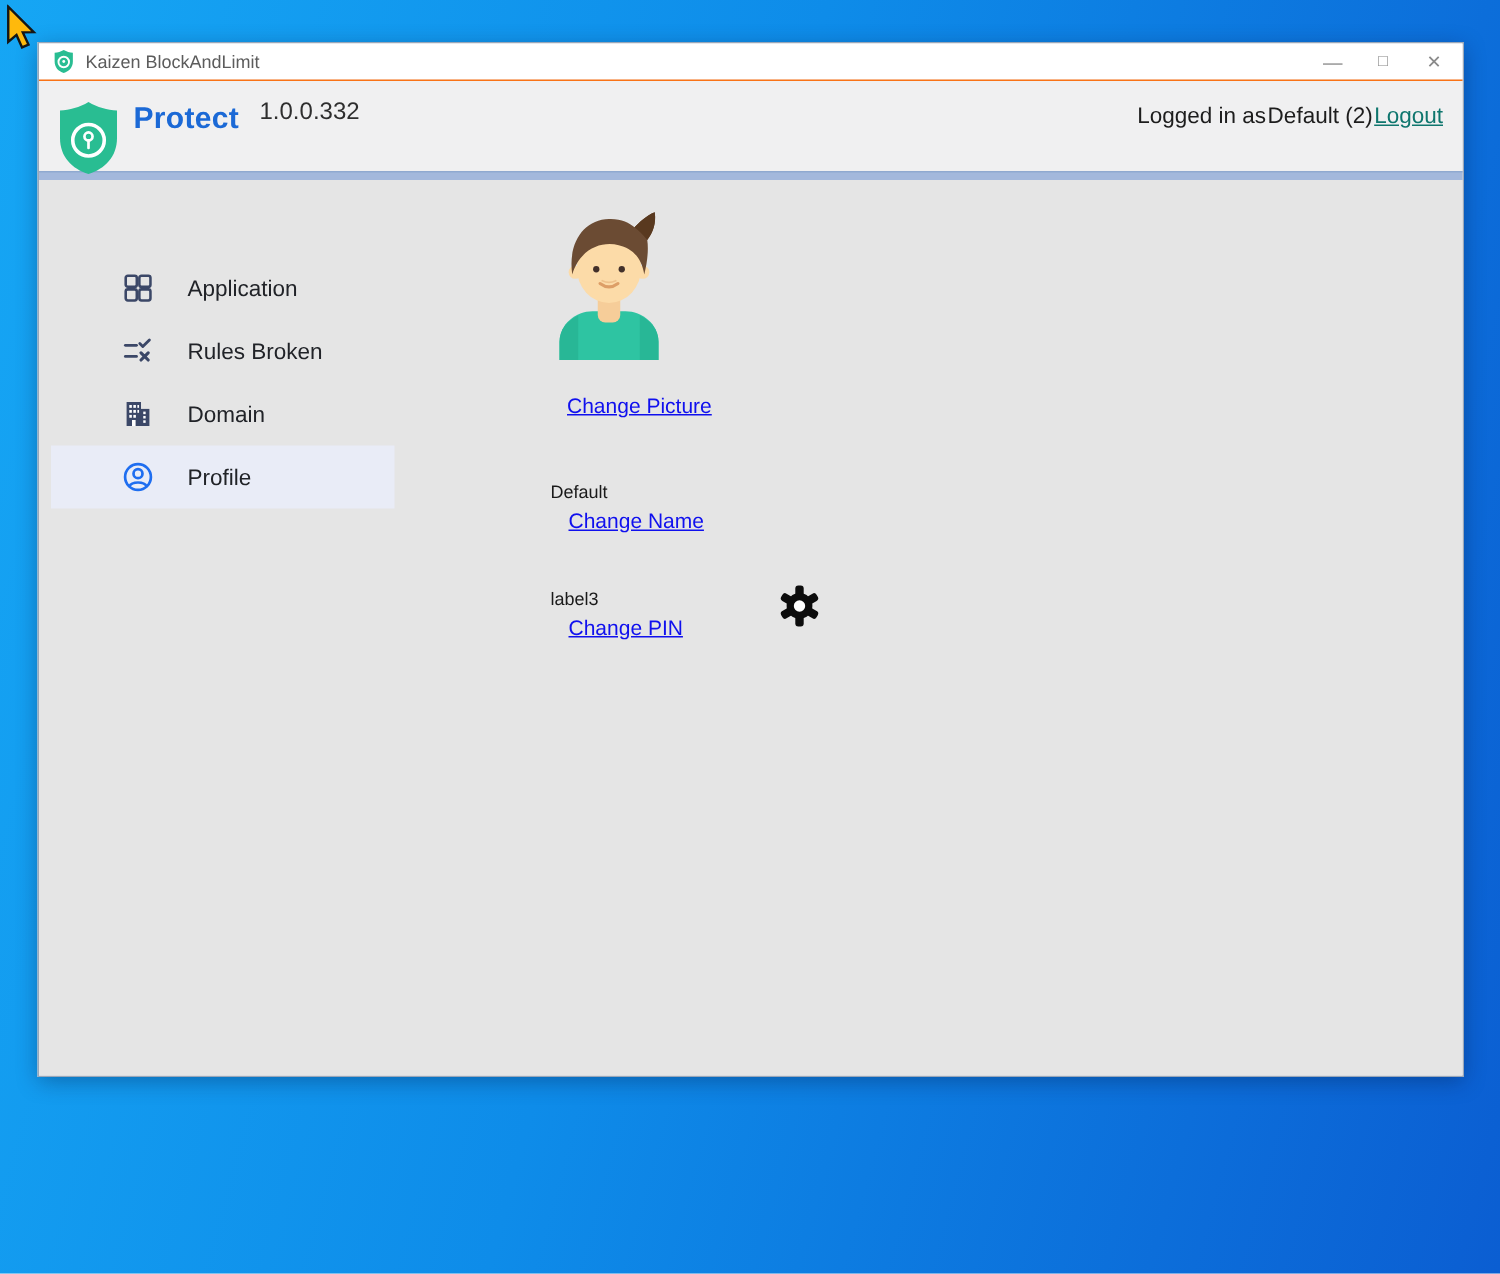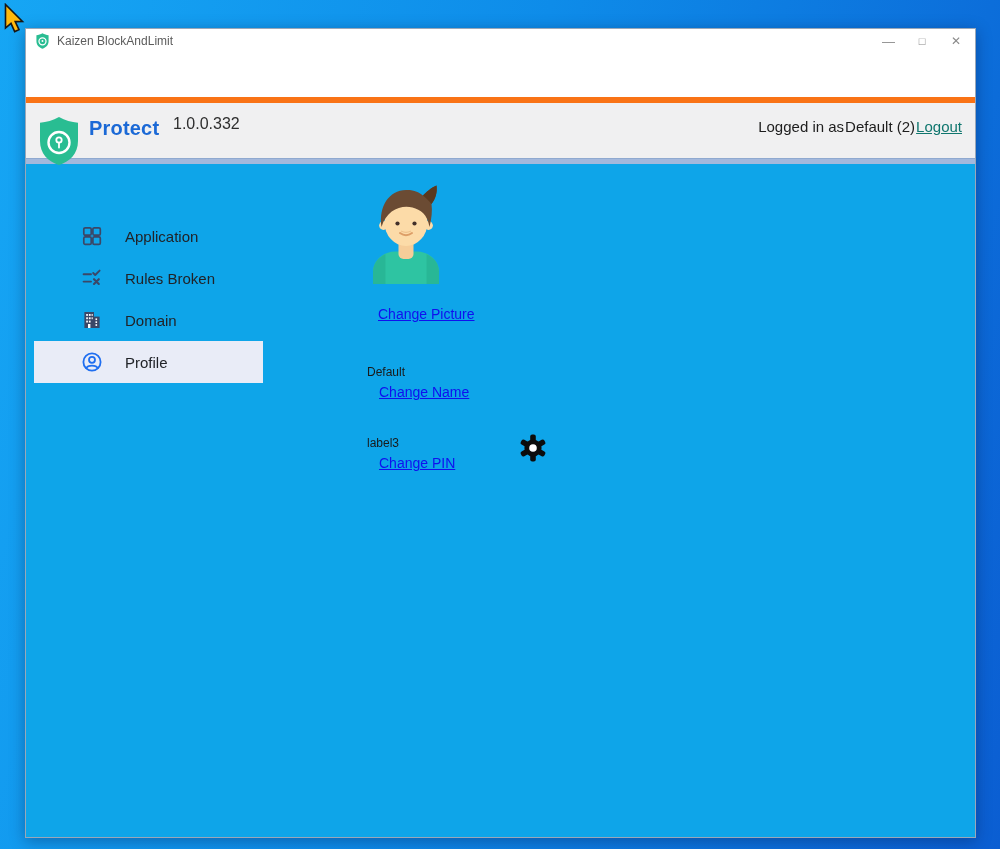--- a/index.html
+++ b/index.html
@@ -4,51 +4,51 @@
 <style>
   * { margin:0; padding:0; box-sizing:border-box; }
   html,body { width:1000px; height:849px; overflow:hidden;
     font-family:"Liberation Sans", sans-serif; }
   body { background:linear-gradient(105deg,#16a6f4 0%,#0e8ce9 45%,#0b5ed2 100%); position:relative; }
 
   
   .cursor { position:absolute; left:2px; top:3px; width:26px; height:32px; z-index:50; }
 
   
-  .window { position:absolute; left:25px; top:28px; width:951px; height:810px;
+  .window { position:absolute; left:25px; top:28px; width:951px; height:690px;
     background:#fff; border:1px solid #9aa7b8;
     box-shadow:0 3px 14px rgba(0,20,60,.35); display:flex; flex-direction:column; }
 
   
   .titlebar { height:24px; background:#fff; display:flex; align-items:center;
     padding-left:9px; flex:0 0 auto; }
   .titlebar .app-ico { width:15px; height:16px; margin-right:7px; flex:0 0 auto; }
   .titlebar .title { font-size:12px; color:#5c5c5c; flex:1 1 auto; }
   .winbtn { width:34px; height:24px; display:flex; align-items:center; justify-content:center;
     color:#8a8a8a; font-size:12px; cursor:default; }
   .winbtn.min { font-size:13px; letter-spacing:-1px; }
   .winbtn.max { font-size:11px; }
   .winbtn.close { margin-right:2px; }
 
   
   .appheader { height:61px; background:#f0f0f1; position:relative; flex:0 0 auto;
-    border-top:6px solid #f97316;margin-top:44px; }
+    border-top:1px solid #f97316; }
   .shield { position:absolute; left:11px; top:13px; width:44px; height:50px; z-index:3; }
   .brand { position:absolute; left:63px; top:14px; font-size:20px; font-weight:bold;
     color:#1b69d6; letter-spacing:.2px; }
   .version { position:absolute; left:147px; top:12px; font-size:16px; color:#2e2e2e; }
   .session { position:absolute; right:13px; top:15px; display:flex; align-items:baseline;
     gap:1px; font-size:15px; color:#1d1d1d; }
   .logout { color:#0f766e; text-decoration:underline; cursor:pointer; }
 
   
   .accentbar { height:6px; background:#a3b8dc; border-top:1px solid #8fa9d0; flex:0 0 auto; }
 
   
-  .content { flex:1 1 auto; background:#0ea5e9; position:relative; }
+  .content { flex:1 1 auto; background:#e5e5e5; position:relative; }
 
   
   .sidebar { position:absolute; left:8px; top:51px; width:229px; }
   .nav-item { height:42px; display:flex; align-items:center; padding-left:47px; cursor:pointer; }
   .nav-item.selected { background:#e9ecf7; }
   .nav-item .ico { width:22px; height:22px; flex:0 0 auto; }
   .nav-item .lbl { margin-left:22px; font-size:15px; color:#212328; }
 
   
   .avatar { position:absolute; left:342px; top:19px; width:76px; height:101px; }

